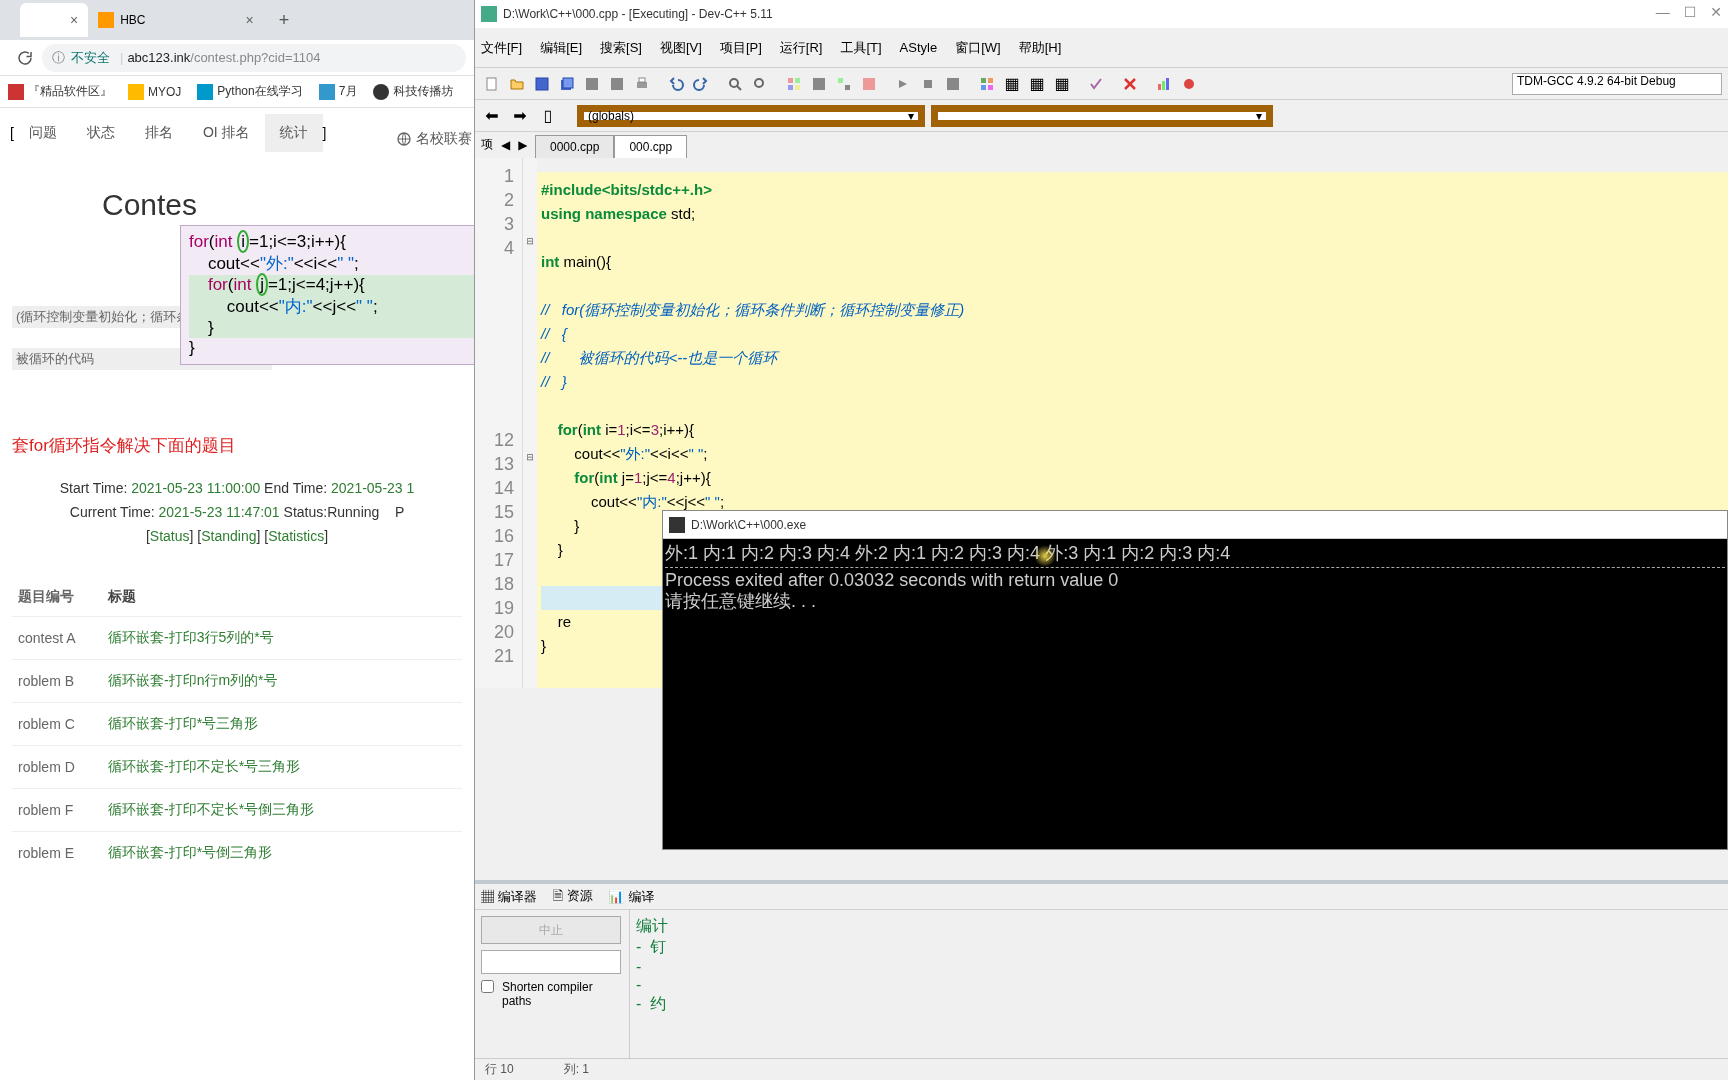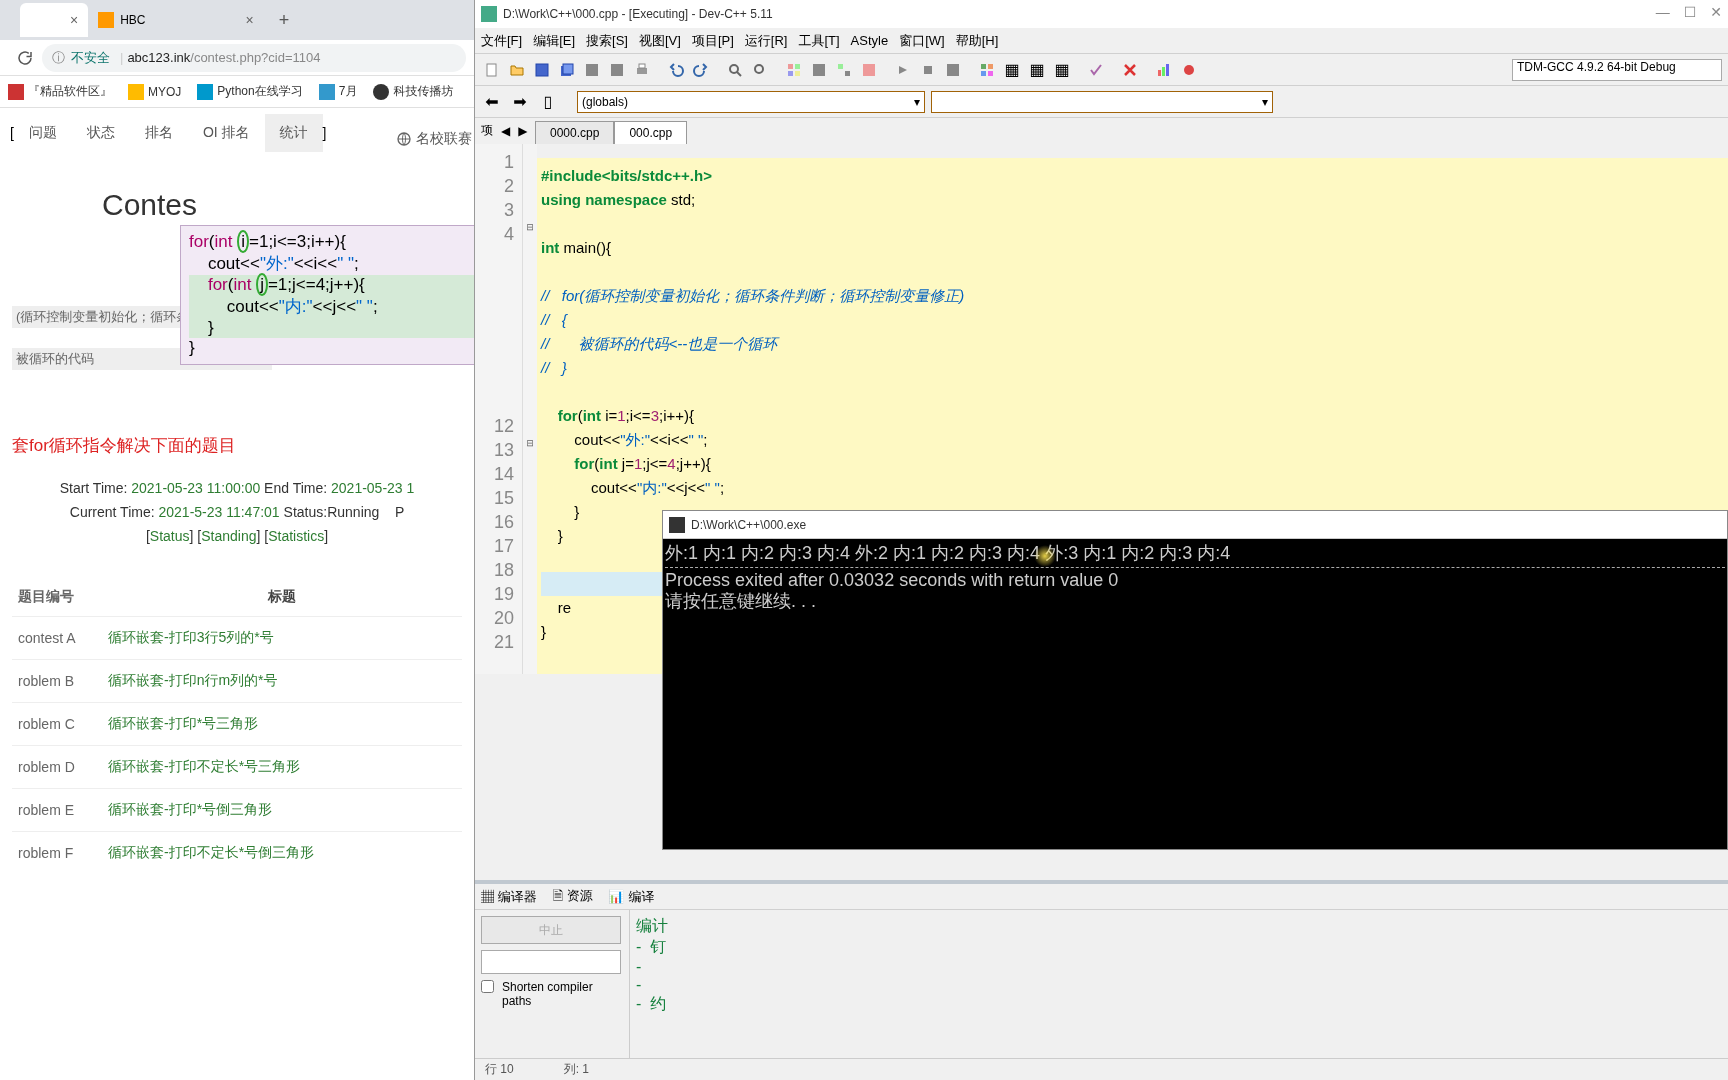--- a/index.html
+++ b/index.html
@@ -41,27 +41,27 @@
 .prob-row { display: flex; padding: 12px 6px; border-top: 1px solid #eee; align-items: center; }
 .prob-id { width: 90px; color: #666; }
 .prob-title { color: #2e7d32; }
 .side-btn { position: absolute; right: 2px; top: 130px; display: flex; align-items: center; gap: 4px; color: #555; font-size: 14px; }
 
 
 .devcpp { position: absolute; left: 474px; top: 0; right: 0; height: 1080px; background: #f0f0f0; border-left: 1px solid #999; }
 .titlebar { height: 28px; background: #fff; display: flex; align-items: center; padding: 0 6px; font-size: 12px; color: #333; }
 .titlebar .win-icon { width: 16px; height: 16px; margin-right: 6px; background: #4a8; }
 .win-ctrls { position: absolute; right: 6px; top: 4px; display: flex; gap: 14px; color: #888; font-size: 14px; }
-.menubar { height: 26px; background: #f0f0f0; display: flex; align-items: center; padding: 0 6px; font-size: 13px; gap: 11px; border-bottom: 1px solid #d0d0d0; }
+.menubar { height: 40px; background: #f0f0f0; display: flex; align-items: center; padding: 0 6px; font-size: 13px; gap: 18px; border-bottom: 1px solid #d0d0d0; }
 .toolbar { height: 32px; background: #f0f0f0; display: flex; align-items: center; padding: 0 6px; gap: 3px; border-bottom: 1px solid #d0d0d0; }
 .tb-btn { width: 22px; height: 22px; display: flex; align-items: center; justify-content: center; }
 .tb-sep { width: 6px; }
 .compiler-sel { margin-left: auto; height: 22px; width: 210px; border: 1px solid #aaa; background: #fff; font-size: 12px; font-family: Consolas, monospace; padding: 0 4px; }
 .toolbar2 { height: 32px; background: #f0f0f0; display: flex; align-items: center; padding: 0 6px; gap: 6px; border-bottom: 1px solid #d0d0d0; }
-.combo { height: 22px; border: 1px solid #a16207; background: #fff; font-size: 12px; font-family: Consolas, monospace; padding: 0 4px; display: flex; align-items: center; justify-content: space-between; }
+.combo { height: 22px; border: 7px solid #a16207; background: #fff; font-size: 12px; font-family: Consolas, monospace; padding: 0 4px; display: flex; align-items: center; justify-content: space-between; }
 .combo1 { width: 348px; }
 .combo2 { width: 342px; }
 .toolbar3 { height: 26px; background: #f0f0f0; display: flex; align-items: center; padding: 0 6px; font-size: 12px; border-bottom: 1px solid #d0d0d0; gap: 8px; }
 .editor-area { display: flex; }
 .filetabs { height: 26px; background: #f0f0f0; display: flex; align-items: flex-end; padding-left: 60px; margin-top: -26px; }
 .filetab { padding: 4px 14px; font-size: 12px; border: 1px solid #999; background: #e8e8e8; border-bottom: none; }
 .filetab.active { background: #fff; }
 .gutter { width: 48px; background: #f4f4f4; text-align: right; padding: 6px 8px; font-family: Consolas, monospace; font-size: 18px; color: #888; border-right: 1px solid #ddd; }
 .gutter div { height: 24px; line-height: 24px; }
 .fold-col { width: 14px; background: #f4f4f4; padding-top: 6px; }
@@ -173,45 +173,45 @@
       <span>Current Time:</span> <span class="dt">2021-5-23 11:47:01</span>
       <span>Status:</span><span>Running</span>
       &nbsp;&nbsp;&nbsp;<span>P</span><br>
       [<a>Status</a>]
       [<a>Standing</a>]
       [<a>Statistics</a>]
     </div>
     <div class="prob-table">
       <div class="prob-head">
         <div class="prob-id">题目编号</div>
-        <div style="flex:1;text-align:center">标题</div>
+        <div style="flex:1;">标题</div>
       </div>
       <div class="prob-row">
           <div class="prob-id">contest  A</div>
           <div class="prob-title">循环嵌套-打印3行5列的*号</div>
         </div>
       <div class="prob-row">
           <div class="prob-id">roblem  B</div>
           <div class="prob-title">循环嵌套-打印n行m列的*号</div>
         </div>
       <div class="prob-row">
           <div class="prob-id">roblem  C</div>
           <div class="prob-title">循环嵌套-打印*号三角形</div>
         </div>
       <div class="prob-row">
           <div class="prob-id">roblem  D</div>
           <div class="prob-title">循环嵌套-打印不定长*号三角形</div>
         </div>
       <div class="prob-row">
+          <div class="prob-id">roblem  F</div>
+          <div class="prob-title">循环嵌套-打印不定长*号倒三角形</div>
+        </div>
+      <div class="prob-row">
           <div class="prob-id">roblem  E</div>
           <div class="prob-title">循环嵌套-打印*号倒三角形</div>
-        </div>
-      <div class="prob-row">
-          <div class="prob-id">roblem  F</div>
-          <div class="prob-title">循环嵌套-打印不定长*号倒三角形</div>
         </div>
     </div>
   </div>
   <div class="snippet-box">
     <div class="snippet-line"><span style="color:#a06">for</span>(<span style="color:#a06">int</span> <span style="border:2px solid #3a3;border-radius:50%;padding:0 2px">i</span>=1;i&lt;=3;i++){</div>
     <div class="snippet-line">    cout&lt;&lt;<span style="color:#06c">"外:"</span>&lt;&lt;i&lt;&lt;<span style="color:#06c">" "</span>;</div>
     <div class="snippet-line snippet-inner">    <span style="color:#a06">for</span>(<span style="color:#a06">int</span> <span style="border:2px solid #3a3;border-radius:50%;padding:0 2px">j</span>=1;j&lt;=4;j++){</div>
     <div class="snippet-line snippet-inner">        cout&lt;&lt;<span style="color:#06c">"内:"</span>&lt;&lt;j&lt;&lt;<span style="color:#06c">" "</span>;</div>
     <div class="snippet-line snippet-inner">    }</div>
     <div class="snippet-line">}</div>

